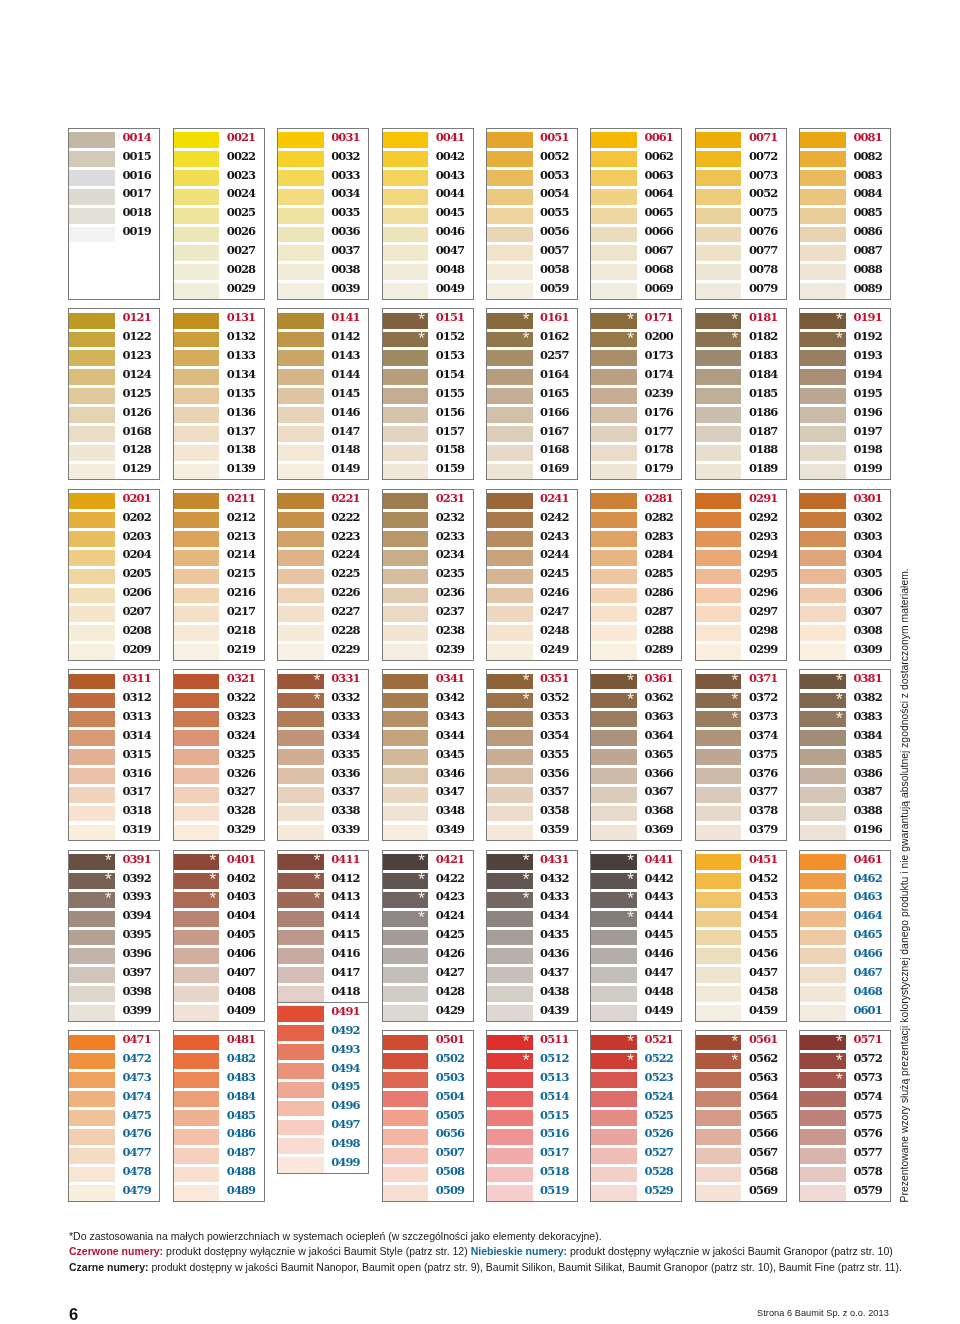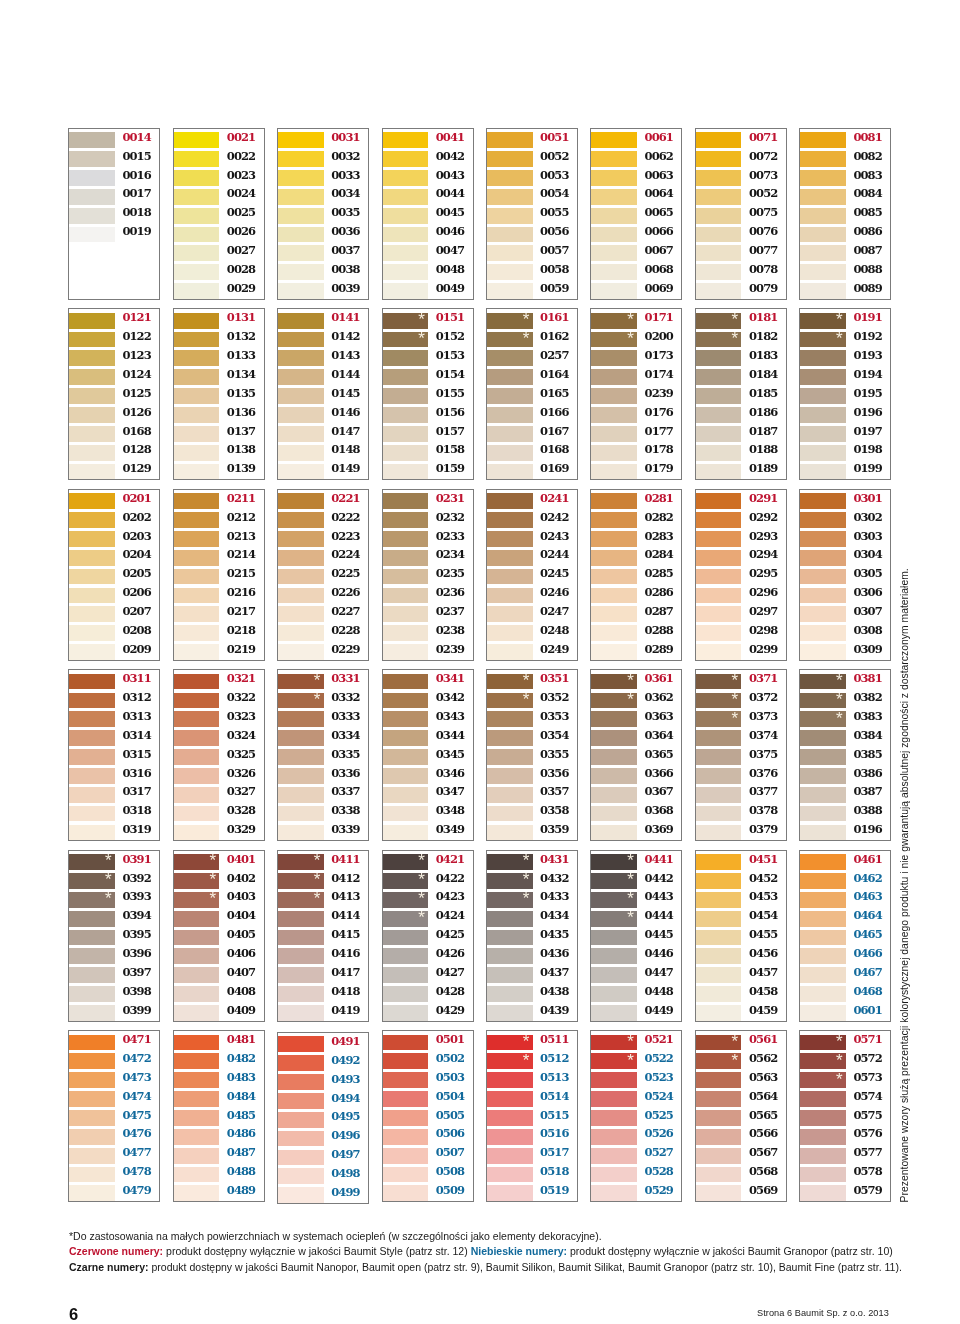--- a/index.html
+++ b/index.html
@@ -1666,21 +1666,21 @@
         </div>
 <div class="row">
           <span class="sw" style="background: rgb(248, 223, 208);"></span>
           <span class="num blue">0488</span>
         </div>
 <div class="row">
           <span class="sw" style="background: rgb(250, 234, 221);"></span>
           <span class="num blue">0489</span>
         </div>
 </div>
-<div class="block" style="left:277.16px;top:1032px;height:171.80px;padding-top:3.4px;">
+<div class="block" style="left:277.16px;top:1002px;height:171.80px;padding-top:3.4px;">
 <div class="row">
           <span class="sw" style="background: rgb(226, 78, 52);"></span>
           <span class="num red">0491</span>
         </div>
 <div class="row">
           <span class="sw" style="background: rgb(228, 98, 69);"></span>
           <span class="num blue">0492</span>
         </div>
 <div class="row">
           <span class="sw" style="background: rgb(232, 124, 96);"></span>
@@ -1727,21 +1727,21 @@
 <div class="row">
           <span class="sw" style="background: rgb(232, 122, 114);"></span>
           <span class="num blue">0504</span>
         </div>
 <div class="row">
           <span class="sw" style="background: rgb(240, 160, 139);"></span>
           <span class="num blue">0505</span>
         </div>
 <div class="row">
           <span class="sw" style="background: rgb(244, 182, 163);"></span>
-          <span class="num blue">0506</span>
+          <span class="num blue">0656</span>
         </div>
 <div class="row">
           <span class="sw" style="background: rgb(246, 198, 184);"></span>
           <span class="num blue">0507</span>
         </div>
 <div class="row">
           <span class="sw" style="background: rgb(248, 216, 203);"></span>
           <span class="num blue">0508</span>
         </div>
 <div class="row">

